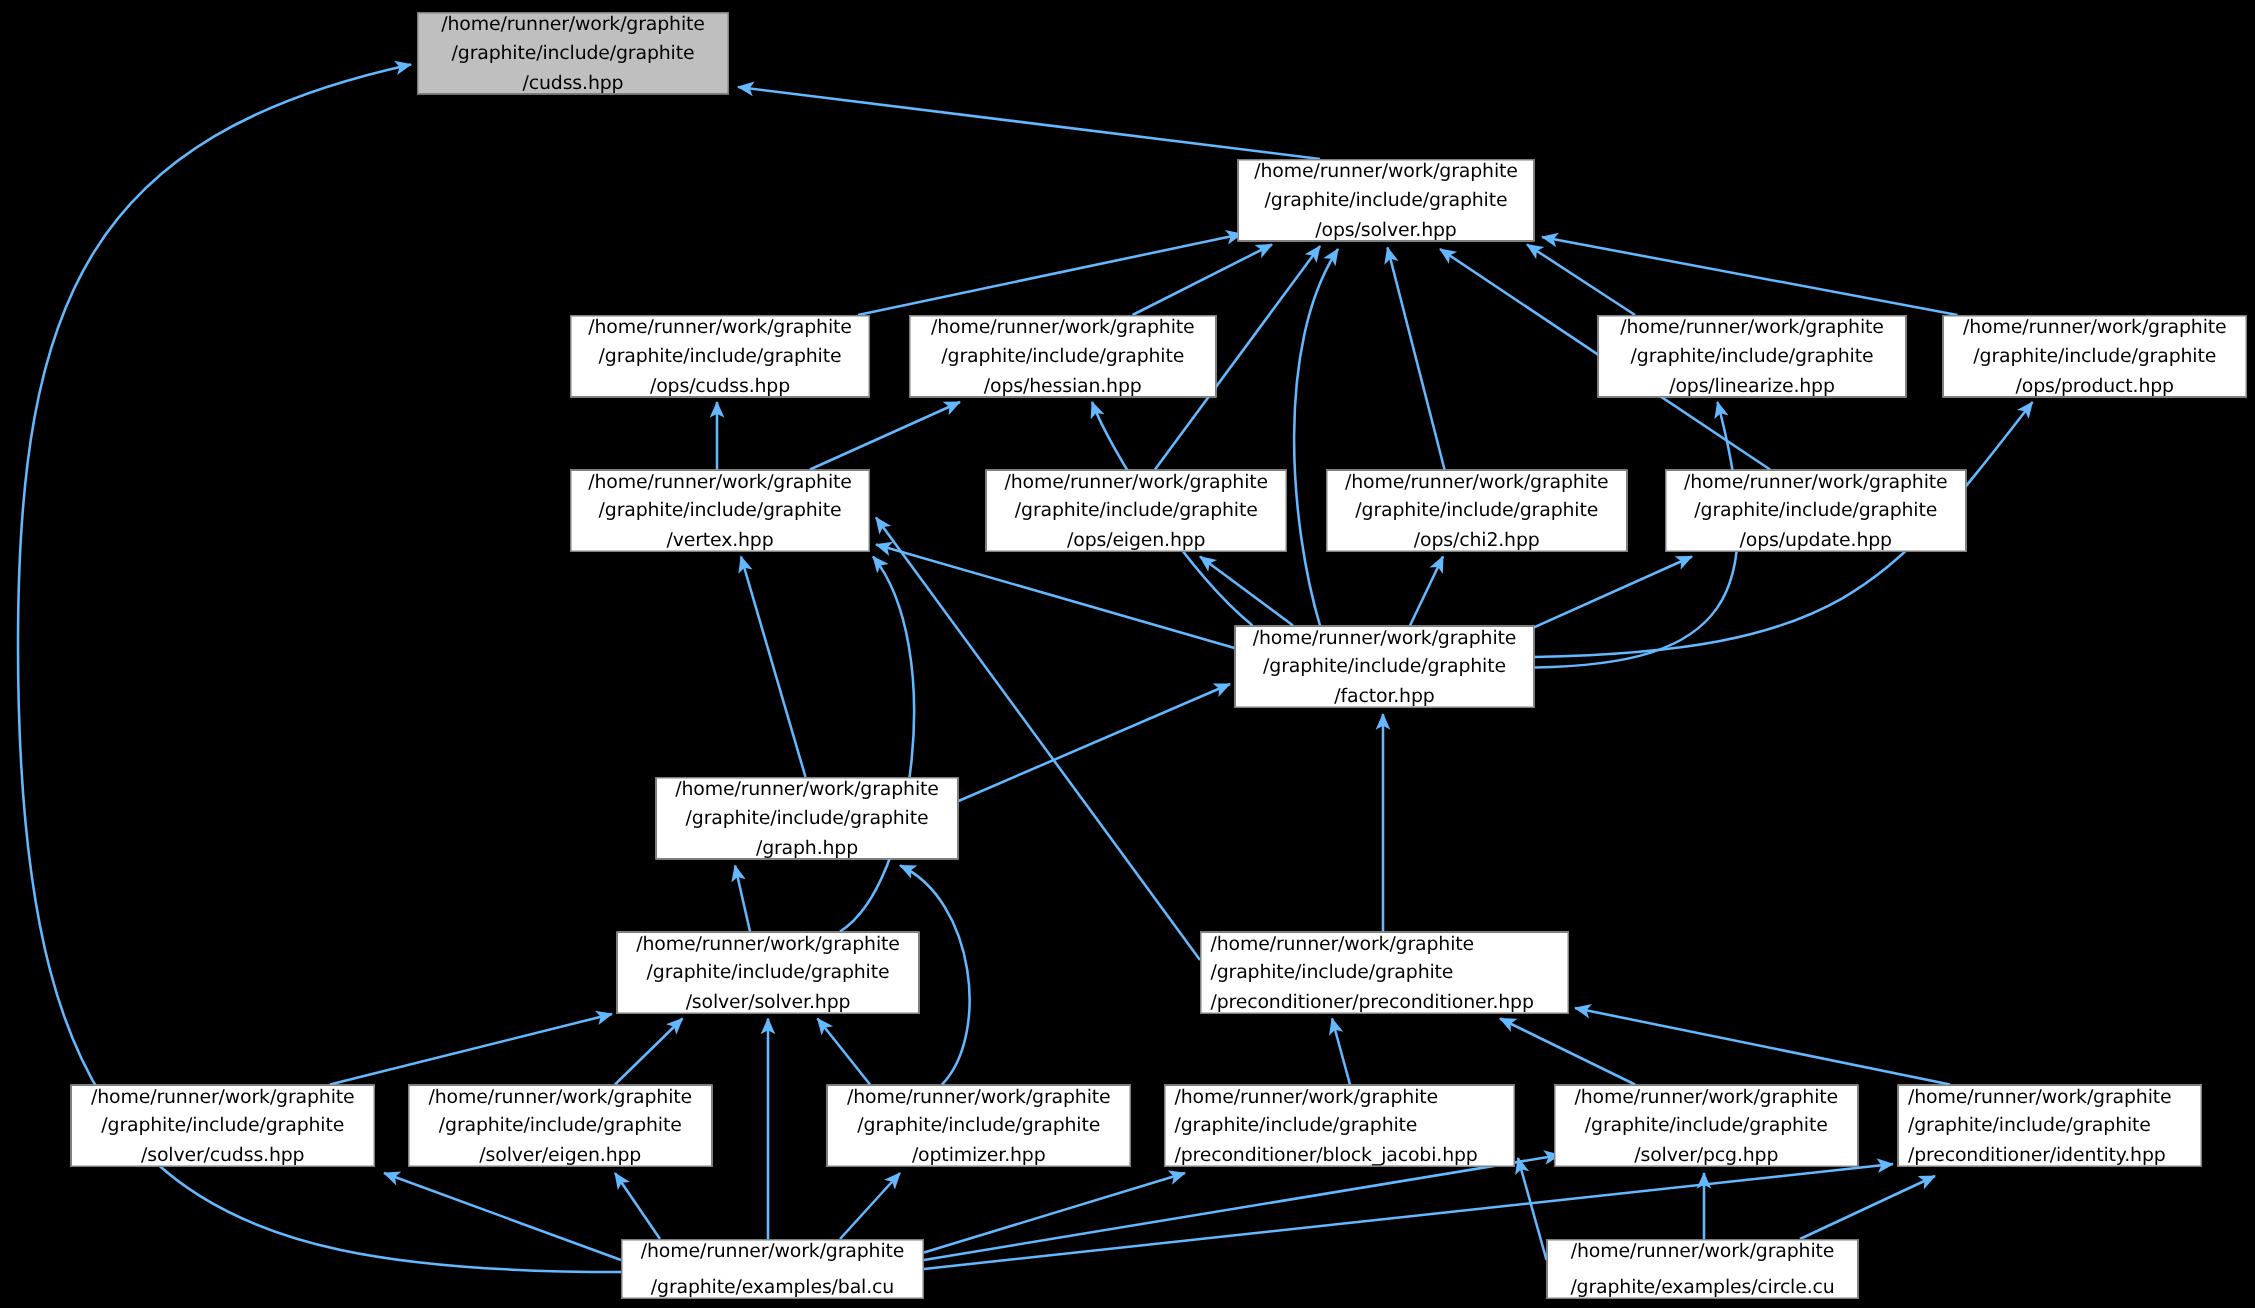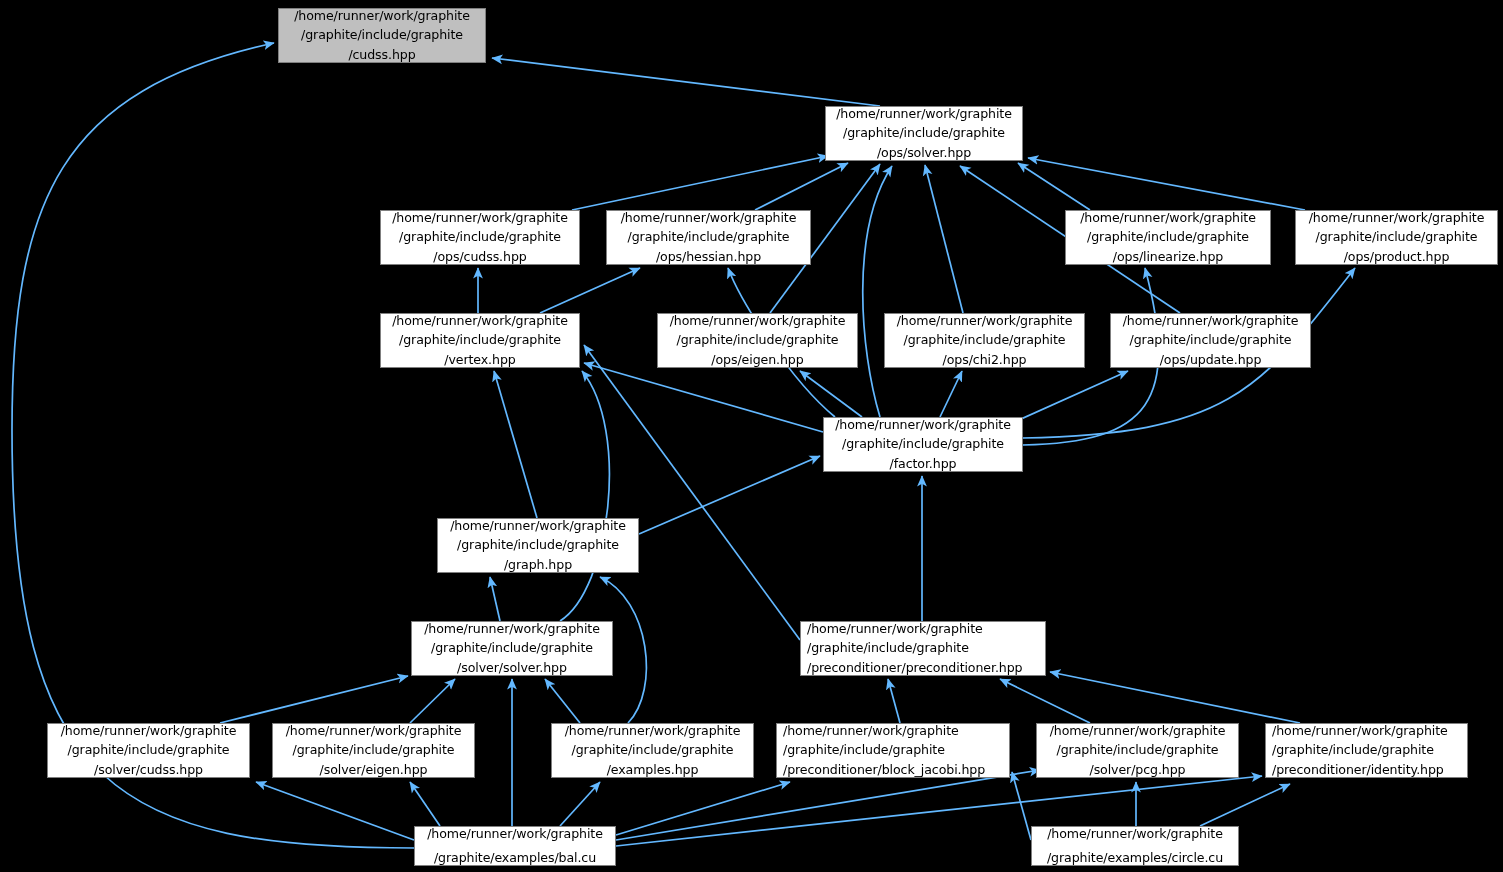--- a/index.html
+++ b/index.html
@@ -113,20 +113,20 @@
       <div class="node" style="left: 380px; top: 313px; width: 200px; height: 55px;"><span class="line">/home/runner/work/graphite</span><span class="line">/graphite/include/graphite</span><span class="line">/vertex.hpp</span></div>
       <div class="node" style="left: 657px; top: 313px; width: 201px; height: 55px;"><span class="line">/home/runner/work/graphite</span><span class="line">/graphite/include/graphite</span><span class="line">/ops/eigen.hpp</span></div>
       <div class="node" style="left: 884px; top: 313px; width: 201px; height: 55px;"><span class="line">/home/runner/work/graphite</span><span class="line">/graphite/include/graphite</span><span class="line">/ops/chi2.hpp</span></div>
       <div class="node" style="left: 1110px; top: 313px; width: 201px; height: 55px;"><span class="line">/home/runner/work/graphite</span><span class="line">/graphite/include/graphite</span><span class="line">/ops/update.hpp</span></div>
       <div class="node" style="left: 823px; top: 417px; width: 200px; height: 55px;"><span class="line">/home/runner/work/graphite</span><span class="line">/graphite/include/graphite</span><span class="line">/factor.hpp</span></div>
       <div class="node" style="left: 437px; top: 518px; width: 202px; height: 55px;"><span class="line">/home/runner/work/graphite</span><span class="line">/graphite/include/graphite</span><span class="line">/graph.hpp</span></div>
       <div class="node" style="left: 411px; top: 621px; width: 202px; height: 55px;"><span class="line">/home/runner/work/graphite</span><span class="line">/graphite/include/graphite</span><span class="line">/solver/solver.hpp</span></div>
       <div class="node leftalign" style="left: 800px; top: 621px; width: 246px; height: 55px;"><span class="line">/home/runner/work/graphite</span><span class="line">/graphite/include/graphite</span><span class="line">/preconditioner/preconditioner.hpp</span></div>
       <div class="node" style="left: 47px; top: 723px; width: 203px; height: 55px;"><span class="line">/home/runner/work/graphite</span><span class="line">/graphite/include/graphite</span><span class="line">/solver/cudss.hpp</span></div>
       <div class="node" style="left: 272px; top: 723px; width: 203px; height: 55px;"><span class="line">/home/runner/work/graphite</span><span class="line">/graphite/include/graphite</span><span class="line">/solver/eigen.hpp</span></div>
-      <div class="node" style="left: 551px; top: 723px; width: 203px; height: 55px;"><span class="line">/home/runner/work/graphite</span><span class="line">/graphite/include/graphite</span><span class="line">/examples.hpp</span></div>
+      <div class="node" style="left: 551px; top: 723px; width: 203px; height: 55px;"><span class="line">/home/runner/work/graphite</span><span class="line">/graphite/include/graphite</span><span class="line">/optimizer.hpp</span></div>
       <div class="node leftalign" style="left: 776px; top: 723px; width: 234px; height: 55px;"><span class="line">/home/runner/work/graphite</span><span class="line">/graphite/include/graphite</span><span class="line">/preconditioner/block_jacobi.hpp</span></div>
       <div class="node" style="left: 1036px; top: 723px; width: 203px; height: 55px;"><span class="line">/home/runner/work/graphite</span><span class="line">/graphite/include/graphite</span><span class="line">/solver/pcg.hpp</span></div>
       <div class="node leftalign" style="left: 1265px; top: 723px; width: 203px; height: 55px;"><span class="line">/home/runner/work/graphite</span><span class="line">/graphite/include/graphite</span><span class="line">/preconditioner/identity.hpp</span></div>
       <div class="node" style="left: 414px; top: 826px; width: 202px; height: 40px;"><span class="line">/home/runner/work/graphite</span><span class="line">/graphite/examples/bal.cu</span></div>
       <div class="node" style="left: 1031px; top: 826px; width: 208px; height: 40px;"><span class="line">/home/runner/work/graphite</span><span class="line">/graphite/examples/circle.cu</span></div>
     </div>
 </div>
 
 </body></html>

